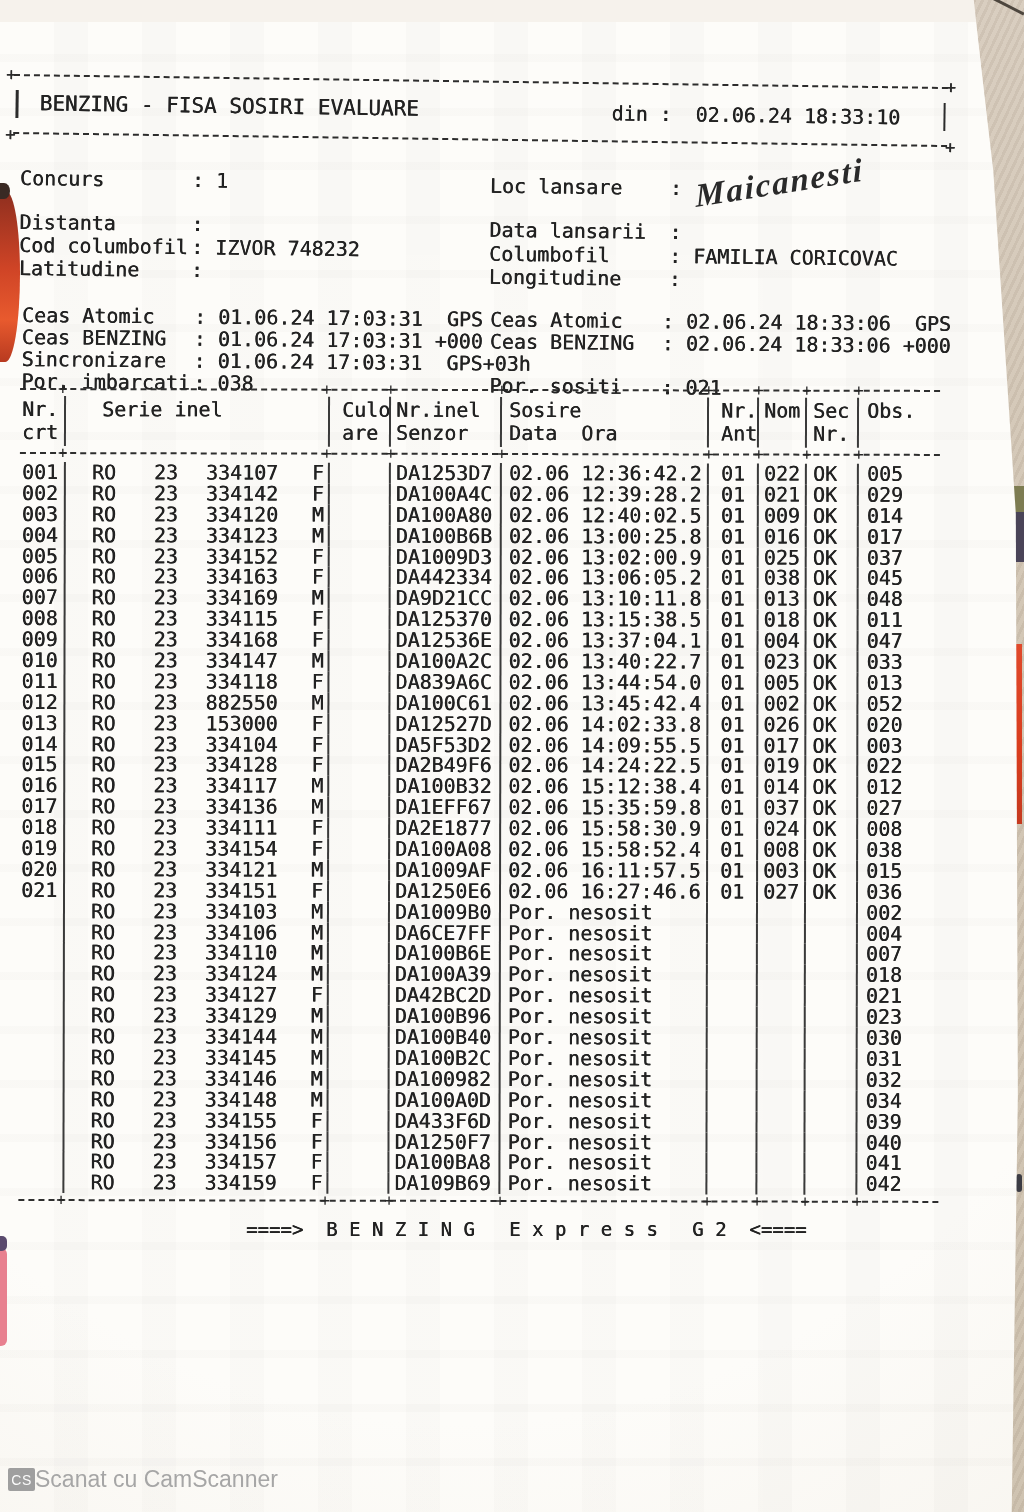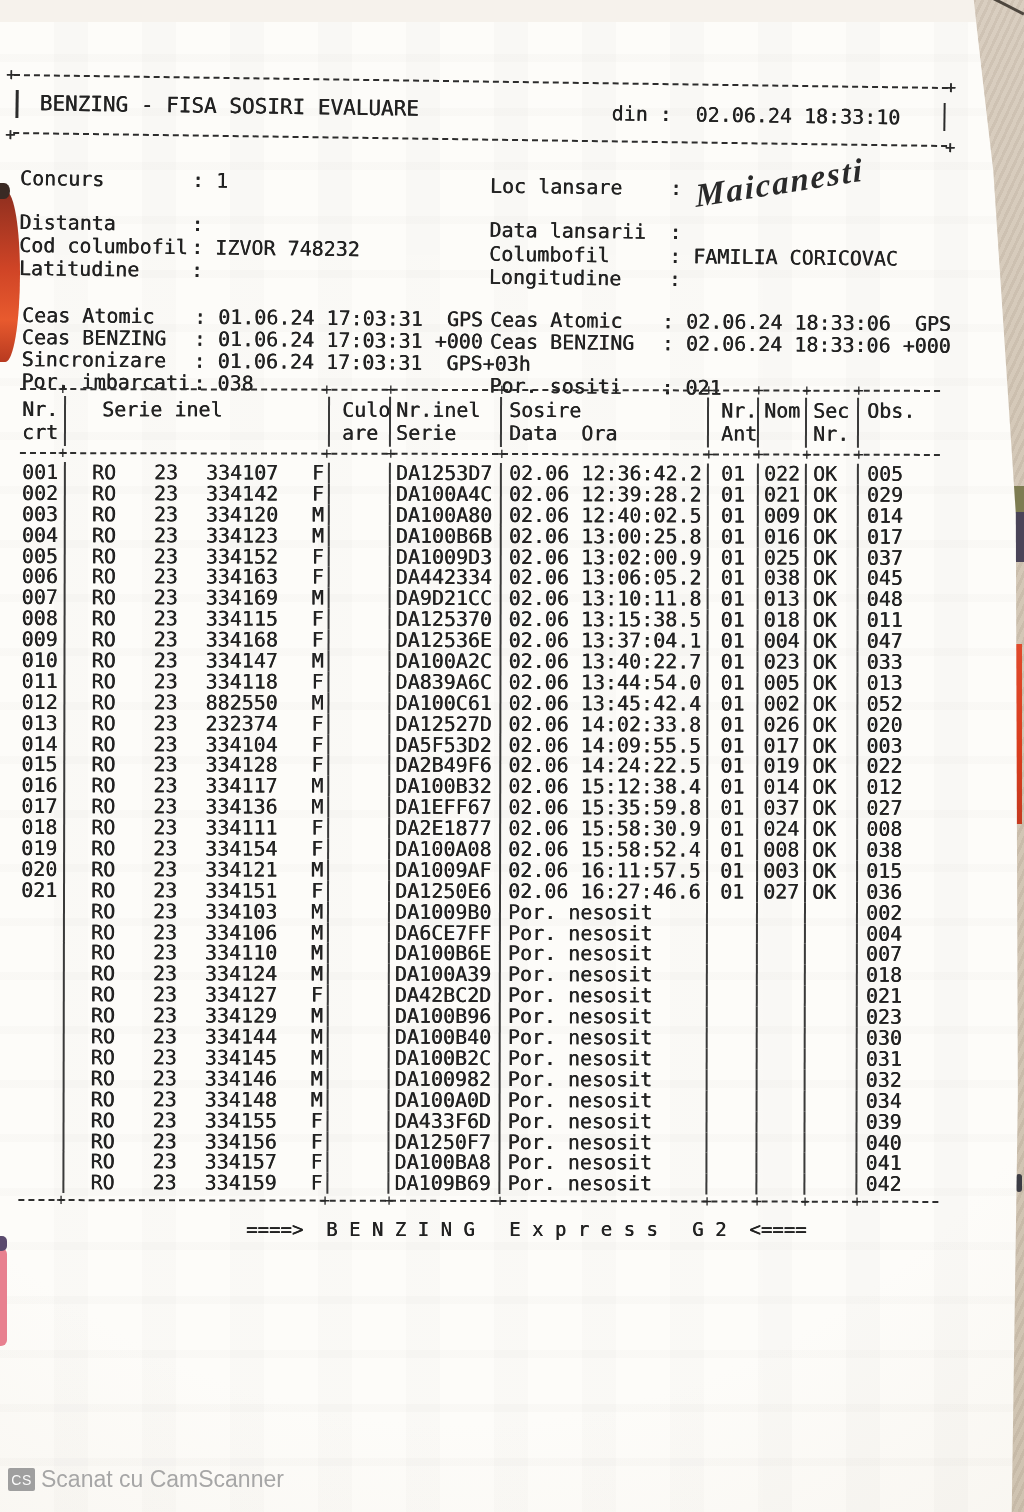--- a/index.html
+++ b/index.html
@@ -66,21 +66,21 @@
   .c-sos{width:207px;border-left:2px solid #3a3a3a;padding-left:7px;}
   .c-ant{width:50px;border-left:2px solid #3a3a3a;padding-left:12px;}
   .c-nom{width:48px;border-left:2px solid #3a3a3a;padding-left:5px;}
   .c-sec{width:52px;border-left:2px solid #3a3a3a;padding-left:6px;}
   .c-obs{width:80px;border-left:2px solid #3a3a3a;padding-left:8px;}
   .thead .c-serie{padding-left:36px;}
   
   .banner{position:absolute;left:246px;top:1196px;font-size:19px;white-space:pre;text-shadow:0.4px 0 currentColor;}
   .cam{position:absolute;left:8px;top:1466px;display:flex;align-items:center;font-family:"Liberation Sans","DejaVu Sans",sans-serif;}
   .cs-badge{width:27px;height:23px;border-radius:2px;background:#9f9f9f;color:#fbfbfb;font-size:14px;font-weight:normal;display:flex;align-items:center;justify-content:center;letter-spacing:.5px;}
-  .cam .credit{margin-left:6px;font-size:23px;color:#a6a6a6;}
+  .cam .credit{font-size:23px;color:#a6a6a6;}
 </style>
 </head>
 <body>
 
 <div class="stage">
 
   <div class="bg-right"></div>
   <div class="blob blob-olive"></div>
   <div class="blob blob-purple"></div>
   <div class="blob blob-redline"></div>
@@ -135,21 +135,21 @@
           <i class="rx5"></i>
           <i class="rx6"></i>
           <i class="rx7"></i>
           <i class="rx8"></i>
       </div>
 
       <div class="thead">
         <span class="cell c-crt"><span class="ln">Nr.</span><span class="ln">crt</span></span>
         <span class="cell c-serie"><span class="ln">Serie inel</span></span>
         <span class="cell c-cul"><span class="ln">Culo</span><span class="ln">are</span></span>
-        <span class="cell c-sen"><span class="ln">Nr.inel</span><span class="ln">Serie</span></span>
+        <span class="cell c-sen"><span class="ln">Nr.inel</span><span class="ln">Senzor</span></span>
         <span class="cell c-sos"><span class="ln">Sosire</span><span class="ln">Data  Ora</span></span>
         <span class="cell c-ant"><span class="ln">Nr.</span><span class="ln">Ant</span></span>
         <span class="cell c-nom"><span class="ln">Nom</span></span>
         <span class="cell c-sec"><span class="ln">Sec</span><span class="ln">Nr.</span></span>
         <span class="cell c-obs"><span class="ln">Obs.</span></span>
       </div>
 
       <div class="ruler" style="top:430px;">
         <i class="rx1"></i>
           <i class="rx2"></i>
@@ -301,21 +301,21 @@
     <span class="cell c-sen">DA100C61</span>
     <span class="cell c-sos">02.06 13:45:42.4</span>
     <span class="cell c-ant">01</span>
     <span class="cell c-nom">002</span>
     <span class="cell c-sec">OK</span>
     <span class="cell c-obs">052</span>
   </div>
 
   <div class="trow">
     <span class="cell c-crt">013</span>
-    <span class="cell c-serie"><b class="s-t">RO</b><b class="s-a">23</b><b class="s-i">232374</b><b class="s-x">F</b></span>
+    <span class="cell c-serie"><b class="s-t">RO</b><b class="s-a">23</b><b class="s-i">153000</b><b class="s-x">F</b></span>
     <span class="cell c-cul"></span>
     <span class="cell c-sen">DA12527D</span>
     <span class="cell c-sos">02.06 14:02:33.8</span>
     <span class="cell c-ant">01</span>
     <span class="cell c-nom">026</span>
     <span class="cell c-sec">OK</span>
     <span class="cell c-obs">020</span>
   </div>
 
   <div class="trow">

